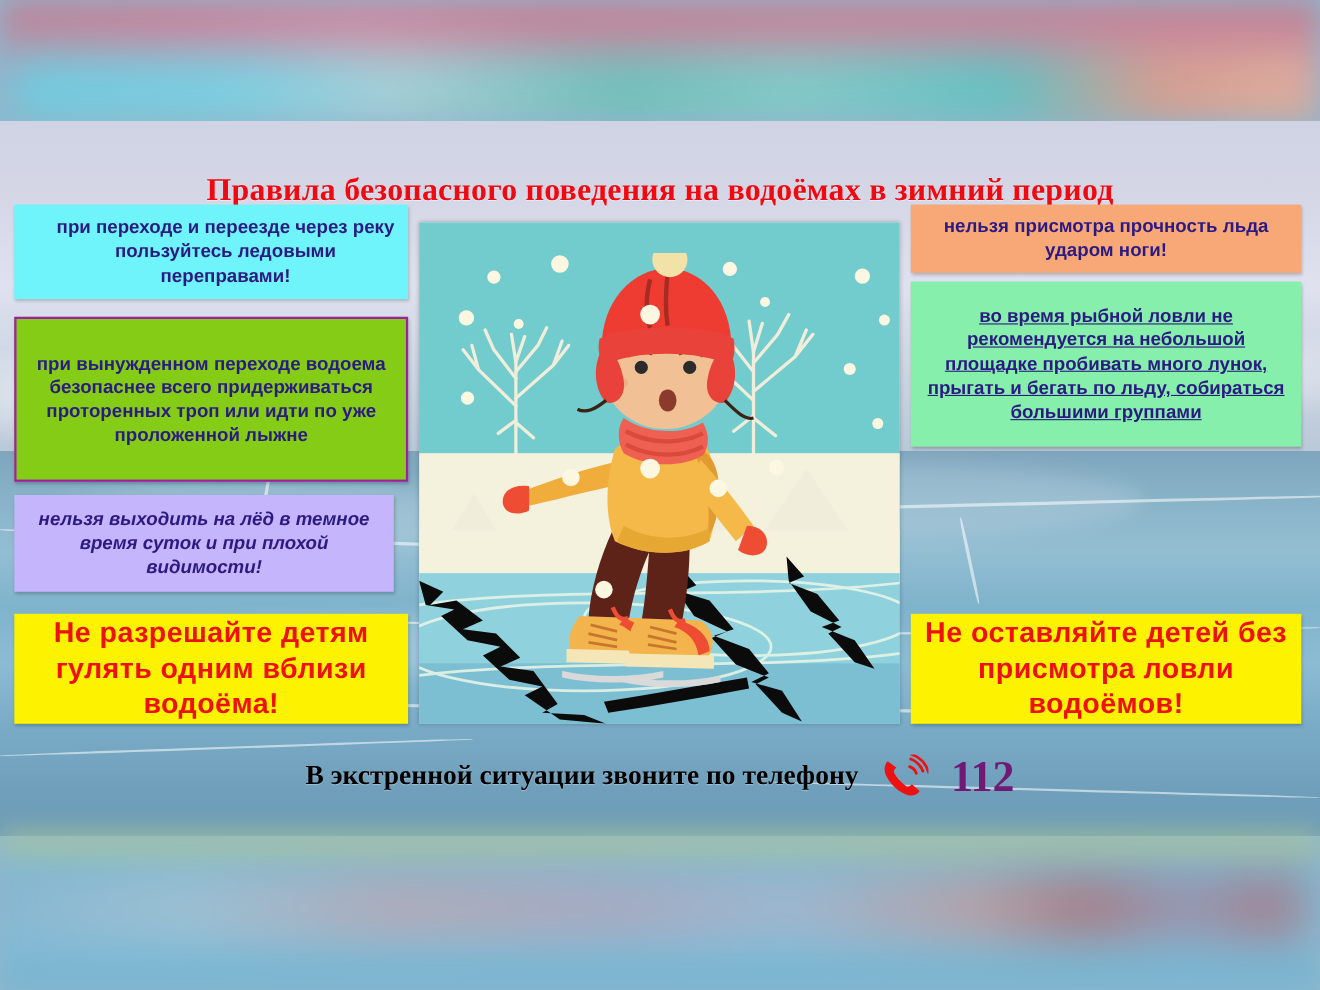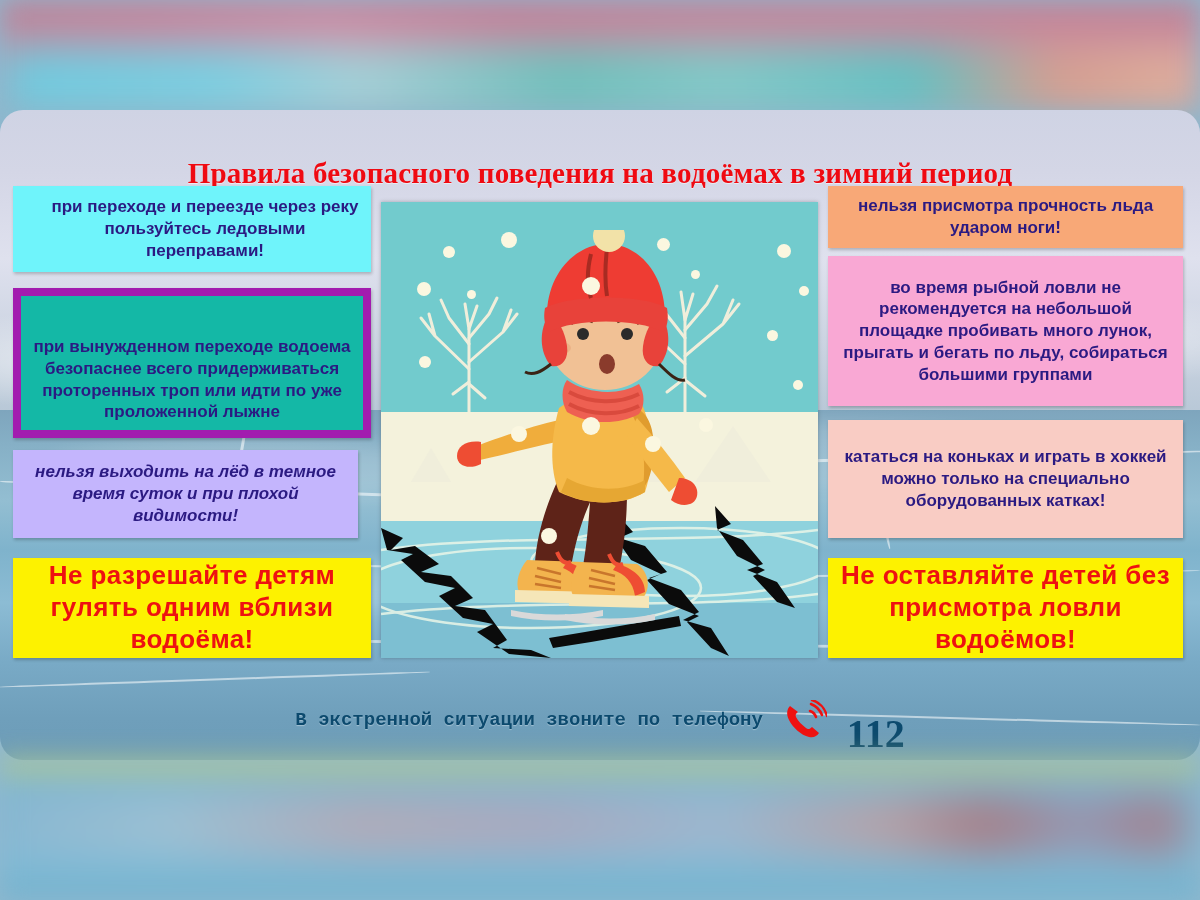--- a/index.html
+++ b/index.html
@@ -23,21 +23,21 @@
     background:linear-gradient(90deg,#63d4e8 0%,#6fd9ea 18%,#9fd9dd 30%,#62c9bf 47%,#77d3cd 60%,#54c9c6 76%,#d9a08c 88%,#e8b49a 100%);
     opacity:.85;filter:blur(16px);}
   .band-bottom{bottom:0;height:140px;
     background:linear-gradient(180deg,#cbd25e 0%,#9fc2a8 6%,#7fb6cf 18%,#78b3d0 45%,#7fbad6 70%,#74b2cd 100%);
     filter:blur(13px);}
   .band-bottom-2{position:absolute;bottom:44px;left:0;width:1200px;height:62px;
     background:linear-gradient(90deg,#8fb9d2 0%,#a8c4d4 14%,#c2a9b3 30%,#b7a8bc 46%,#a9b9cf 60%,#c89c9c 74%,#b56f72 82%,#9f8fa8 90%,#b0717a 97%,#8fb0c8 100%);
     opacity:.75;filter:blur(15px);}
 
   
-  .poster{position:absolute;left:0;top:110px;width:1200px;height:650px;overflow:hidden;border-radius:23px;}
+  .poster{position:absolute;left:0;top:110px;width:1200px;height:650px;overflow:hidden;}
   .poster-sky{position:absolute;left:0;top:0;width:1200px;height:310px;
     background:linear-gradient(180deg,#cfd3e4 0%,#d4d6e6 20%,#dfe1ee 48%,#c9d2e0 78%,#b6c7d6 100%);}
   .poster-sky:after{content:"";position:absolute;left:0;top:0;width:1200px;height:310px;
     background:
       radial-gradient(ellipse 300px 70px at 90px 250px, rgba(255,255,255,.55), rgba(255,255,255,0) 70%),
       radial-gradient(ellipse 260px 60px at 1120px 230px, rgba(255,255,255,.4), rgba(255,255,255,0) 70%);}
   .poster-ice{position:absolute;left:0;top:300px;width:1200px;height:350px;
     background:linear-gradient(180deg,#7ea5bd 0%,#86b0c6 10%,#93bed2 26%,#7fb3cc 40%,#8cbcd4 55%,#79aac6 72%,#6f9fbb 88%,#6d9cb8 100%);}
   .ice-crack{position:absolute;background:rgba(255,255,255,.55);transform-origin:left center;border-radius:40%;}
   .ice-sheen{position:absolute;background:rgba(255,255,255,.16);border-radius:50%;filter:blur(9px);}
@@ -45,43 +45,43 @@
   
   .title{position:absolute;left:0;top:28px;width:1200px;text-align:center;
     font-family:"Liberation Serif",serif;font-weight:bold;font-size:29px;color:#ef0a12;
     letter-spacing:.2px;text-shadow:0 1px 0 rgba(255,255,255,.5);}
 
   
   .box{position:absolute;box-sizing:border-box;display:flex;align-items:center;justify-content:center;
     text-align:center;font-weight:bold;color:#2b1a82;line-height:1.28;padding:7px 10px;
     font-size:17px;box-shadow:1px 2px 3px rgba(0,0,0,.22);}
   .box.cyan{background:#6ff4fb;padding-left:36px;}
-  .box.lav{background:#14b8a6;border:8px solid #a21caf;align-items:flex-end;}
+  .box.lav{background:#84cc16;border:2px solid #a21caf;}
   .box.peachL{background:#c4b5fd;font-style:italic;}
   .box.orange{background:#f8a877;}
-  .box.green{background:#f9a8d4;}
+  .box.green{background:#86efac;text-decoration:underline;}
   .box.pink{background:#f9ccc4;}
   .box.yellow{background:#fdf200;color:#ee1111;font-family:"Liberation Sans",sans-serif;
     font-size:26px;letter-spacing:.4px;line-height:1.22;}
 
   
   .illo{position:absolute;left:380;top:0;overflow:hidden;
     box-shadow:0 0 4px rgba(0,0,0,.25);}
   .il-sky{position:absolute;left:0;top:0;right:0;height:58%;background:#72cbcd;}
   .il-snow{position:absolute;left:0;top:46%;right:0;height:26%;background:#f4f2dc;}
   .il-water{position:absolute;left:0;top:70%;right:0;bottom:0;background:#8fd2dd;}
   .il-water2{position:absolute;left:0;bottom:0;right:0;height:12%;background:#7dbfd2;}
   .flake{position:absolute;background:#fbf7e0;border-radius:50%;}
 
   
   .emerg{position:absolute;left:0;top:572px;width:1200px;display:flex;align-items:center;
     justify-content:center;gap:20px;}
-  .emerg-text{font-family:Liberation Mono, monospace;font-weight:bold;font-size:19px;color:#0c4a6e;
+  .emerg-text{font-family:Liberation Serif, serif;font-weight:bold;font-size:25px;color:#000000;
     text-shadow:0 1px 1px rgba(255,255,255,.35);}
-  .emerg-num{font-family:"Liberation Serif",serif;font-weight:bold;font-size:40px;color:#0c4a6e;margin-top:28px;}
+  .emerg-num{font-family:"Liberation Serif",serif;font-weight:bold;font-size:40px;color:#701a75;}
   .phone-icon{width:44px;height:40px;display:block;}
 </style>
 </head>
 <body>
 
 <div class="stage">
 
   <div class="band band-top">
     <div class="band-top-2"></div>
   </div>
@@ -124,23 +124,20 @@
     </div>
 
     <div class="box orange" style="left:828px;top:76px;width:355px;height:62px;">
       <span>нельзя присмотра прочность льда ударом ноги!</span>
     </div>
 
     <div class="box green" style="left:828px;top:146px;width:355px;height:150px;">
       <span>во время рыбной ловли не рекомендуется на небольшой площадке пробивать много лунок, прыгать и бегать по льду, собираться большими группами</span>
     </div>
 
-    <div class="box pink" style="left:828px;top:310px;width:355px;height:118px;">
-      <span>кататься на коньках и играть в хоккей можно только на специально оборудованных катках!</span>
-    </div>
 
     <div class="box yellow" style="left:828px;top:448px;width:355px;height:100px;">
       <span>Не оставляйте детей без присмотра ловли водоёмов!</span>
     </div>
 
     <div class="illo" style="left:381px;top:92px;width:437px;height:456px;">
 
       <div class="il-sky"></div>
 
       <svg style="position:absolute;left:18px;top:72px;width:140px;height:145px;" viewBox="0 0 140 145">

